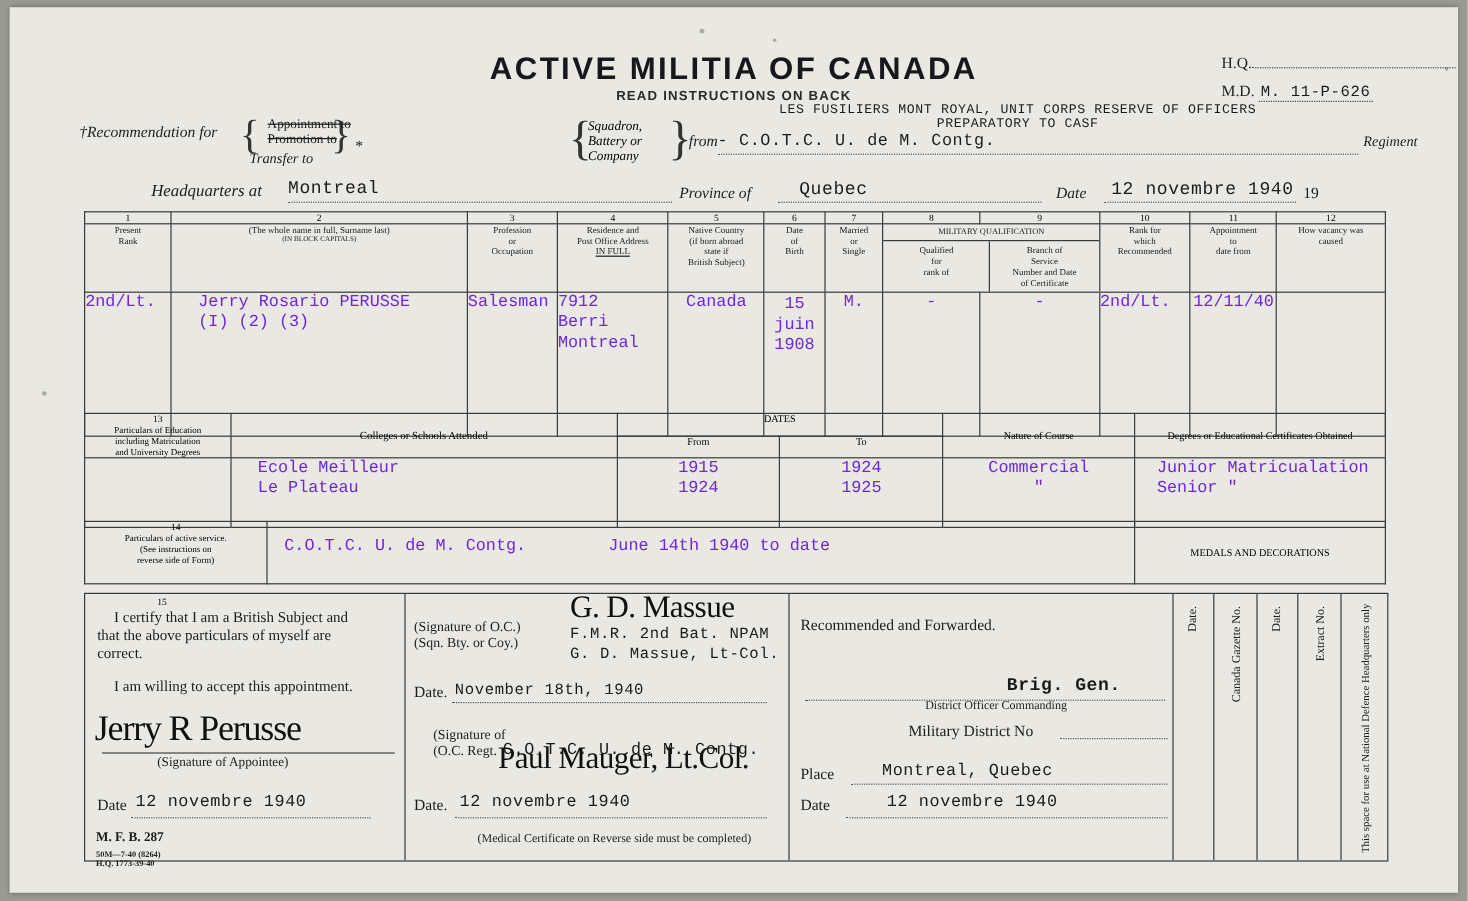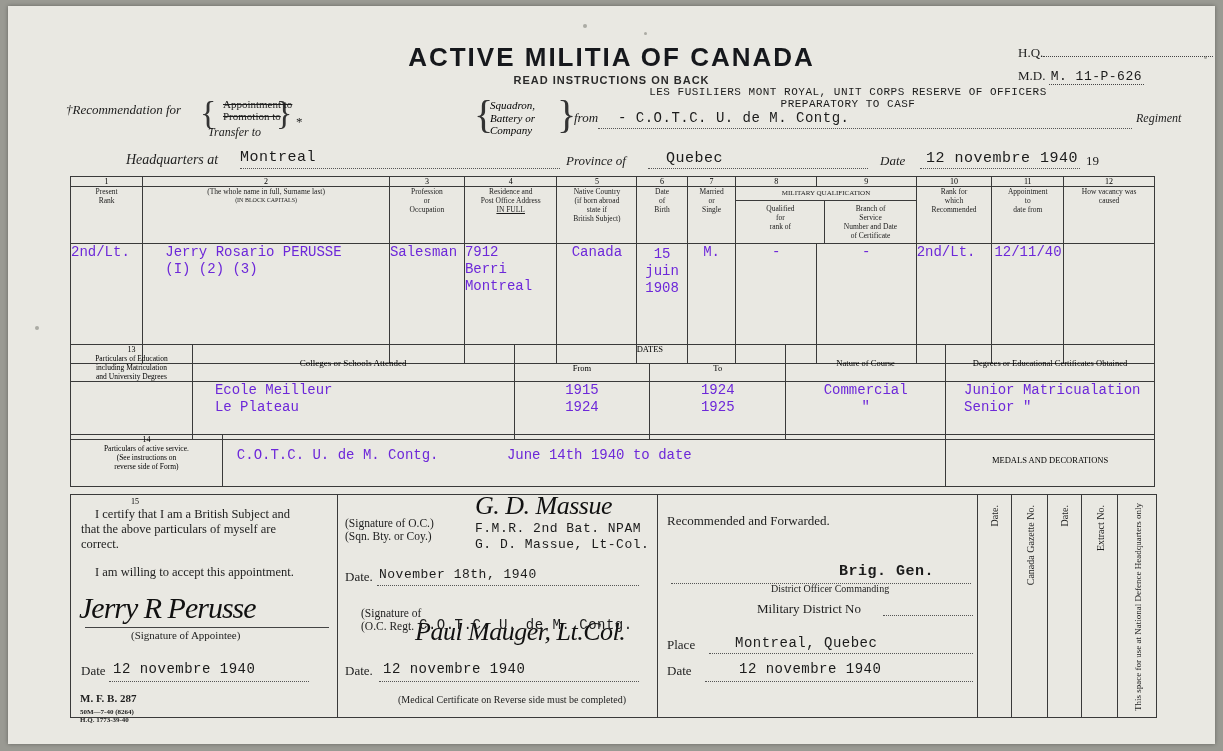--- a/index.html
+++ b/index.html
@@ -44,21 +44,21 @@
   #brace1b{position:absolute;left:268px;top:90px;font-size:34px;line-height:34px;color:#333;}
   .struck{text-decoration:line-through;}
   #rlines{position:absolute;left:215px;top:92px;font-size:11px;line-height:12px;}
   #transfer{position:absolute;left:200px;top:119px;font-size:12px;font-style:italic;}
   #star{position:absolute;left:288px;top:108px;font-size:13px;}
   #brace2{position:absolute;left:466px;top:89px;font-size:40px;line-height:40px;color:#333;}
   #sqn{position:absolute;left:482px;top:93px;font-size:11px;line-height:12.5px;font-style:italic;}
   #brace2b{position:absolute;left:549px;top:89px;font-size:40px;line-height:40px;color:#333;}
   #fromlabel{position:absolute;left:566px;top:104px;font-size:13px;font-style:italic;}
   #unitline{position:absolute;left:560px;top:80px;width:560px;text-align:center;font-size:11px;}
-  #unitval{position:absolute;left:610px;top:104px;font-size:14px;}
+  #unitval{position:absolute;left:590px;top:104px;font-size:14px;}
   #dotline1{position:absolute;left:590px;top:122px;width:534px;border-bottom:1px dotted #555;}
   #regiment{position:absolute;left:1128px;top:105px;font-size:12px;font-style:italic;}
   
   #hqline{position:absolute;left:118px;top:146px;font-size:14px;font-style:italic;}
   #hqval{position:absolute;left:232px;top:143px;font-size:15px;}
   #hqdots{position:absolute;left:232px;top:162px;width:320px;border-bottom:1px dotted #555;}
   #provlabel{position:absolute;left:558px;top:147px;font-size:13px;font-style:italic;}
   #provval{position:absolute;left:658px;top:144px;font-size:15px;}
   #provdots{position:absolute;left:640px;top:162px;width:220px;border-bottom:1px dotted #555;}
   #datelabel{position:absolute;left:872px;top:147px;font-size:13px;font-style:italic;}
@@ -82,21 +82,20 @@
   #bot{position:absolute;left:62px;top:488px;width:1085px;height:222px;border:1px solid #3a3a3a;}
   .vline{position:absolute;top:0;bottom:0;width:0;border-left:1px solid #3a3a3a;}
   .vert{
     writing-mode:vertical-rl;
     transform:rotate(180deg);
     font-size:10px;
     white-space:nowrap;
   }
   .handw{
     font-family:"Liberation Serif",serif;
-    font-style:italic;
     color:#17171c;
   }
   #footer1{position:absolute;left:72px;top:686px;font-size:11px;font-weight:bold;}
   #footer2{position:absolute;left:72px;top:702px;font-size:7px;line-height:8px;font-weight:bold;}
   #footer3{position:absolute;left:390px;top:688px;font-size:10px;}
   
   .speck{position:absolute;background:#6d6d66;border-radius:50%;opacity:.5;}
 </style>
 </head>
 <body>

